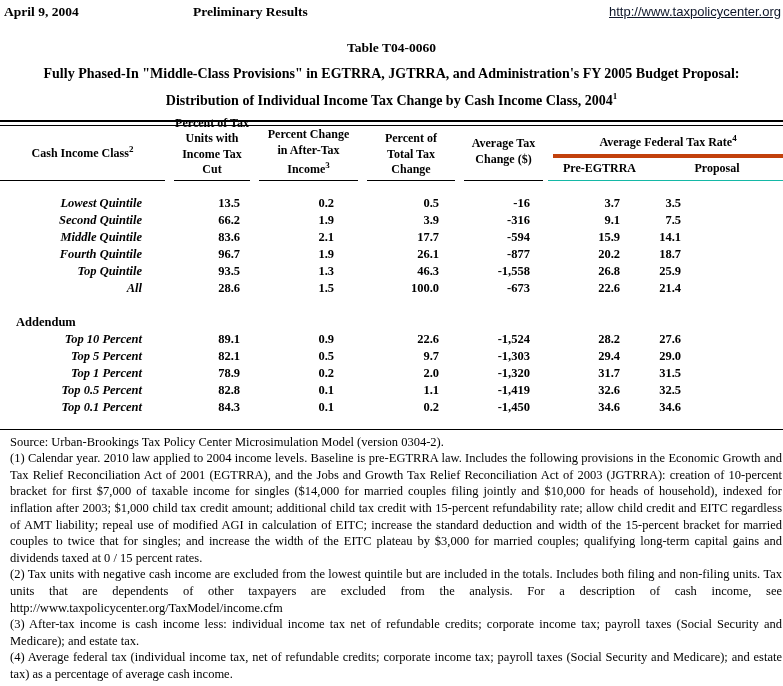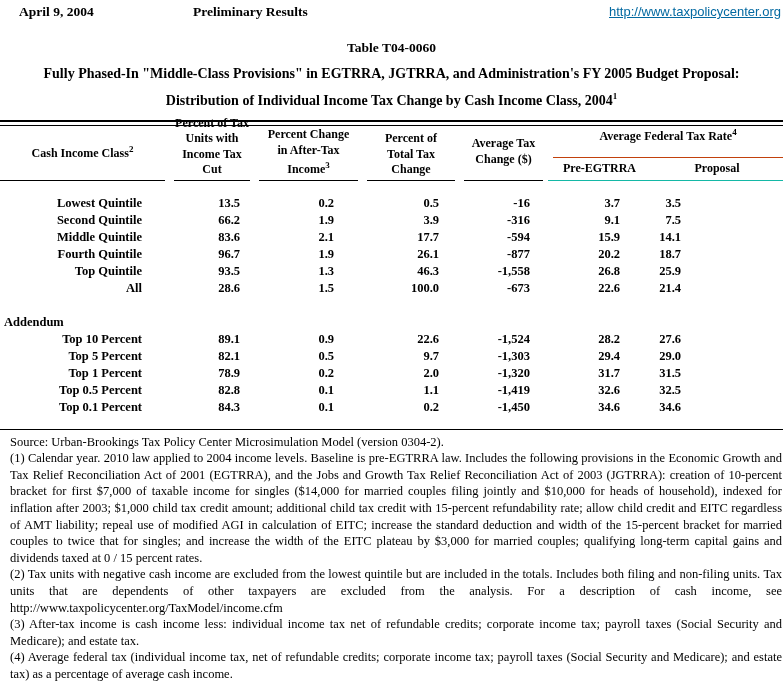--- a/index.html
+++ b/index.html
@@ -4,26 +4,26 @@
 <style>
   * { box-sizing: border-box; }
   html, body { margin: 0; padding: 0; }
   body {
     width: 783px; height: 686px; overflow: hidden;
     background: #ffffff; color: #000000;
     font-family: "Liberation Serif", serif;
   }
   
   .topbar { position: relative; height: 15px; margin-top: 4px; }
-  .date { position: absolute; left: 19px; top: 0; font-weight: bold; font-size: 13.5px; white-space: nowrap; }
+  .date { position: absolute; left: 4px; top: 0; font-weight: bold; font-size: 13.5px; white-space: nowrap; }
   .status { position: absolute; left: 177px; top: 0; font-weight: bold; font-size: 13.5px; white-space: nowrap; margin-left: 16px; }
   .url {
     position: absolute; right: 2px; top: 0;
     font-family: "Liberation Sans", sans-serif; font-size: 13px;
-    color: #0369a1; text-decoration: underline; white-space: nowrap; cursor: pointer;
+    color: #0f172a; text-decoration: underline; white-space: nowrap; cursor: pointer;
   }
   
   .title-block { text-align: center; margin-top: 21px; }
   .tnum { font-weight: bold; font-size: 13.5px; }
   .t1 { font-weight: bold; font-size: 14px; margin-top: 10px; white-space: nowrap; }
   .t2 { font-weight: bold; font-size: 14px; margin-top: 9px; }
   sup { font-size: 9px; font-weight: bold; }
   
   .rule-double { margin-top: 11px; height: 6px; border-top: 2px solid #000; border-bottom: 1px solid #000; }
   
@@ -34,38 +34,38 @@
   tr.h2 { height: 23px; }
   th[rowspan] .hd { height: 55px; }
   .hd {
     display: flex; flex-direction: column; justify-content: flex-end;
     border-bottom: 1px solid #000; margin: 0 5px 0 4px;
     line-height: 15.5px; padding-bottom: 2px; text-align: center;
   }
   .hd.vcenter { justify-content: center; }
   .hd.c0m { margin-left: 0; }
   .hdg {
-    display: flex; align-items: flex-start; justify-content: center;
-    border-bottom: 1px solid #c2410c; height: 31px; margin-left: 5px; padding-bottom: 4px;
+    display: flex; align-items: flex-end; justify-content: center;
+    border-bottom: 4px solid #c2410c; height: 31px; margin-left: 5px; padding-bottom: 4px;
   }
   tr.h2 th { border-bottom: 1px solid #14b8a6; vertical-align: middle; text-align: center; }
   tbody td {
     font-weight: bold; font-size: 12.5px; line-height: 17px; height: 17px;
     padding: 0; text-align: right; white-space: nowrap;
   }
-  td.c0 { padding-right: 28px; }
+  td.c0 { padding-right: 28px; font-style: italic; }
   td.c1 { padding-right: 15px; }
   td.c2 { padding-right: 29px; }
   td.c3 { padding-right: 21px; }
   td.c4 { padding-right: 18px; }
   td.c5 { padding-right: 31px; }
   td.c6 { padding-right: 102px; margin-top: 30px; }
   tr.spacer1 td { height: 14px; }
   tr.spacer2 td { height: 17px; }
-  td.addendum { text-align: left; padding-left: 4px; }
+  td.addendum { text-align: left; padding-left: 16px; }
   
   .footnotes { padding: 4px 1px 0 2px; font-size: 12.5px; line-height: 16.6px; text-align: justify; margin-left: 8px; }
   .footnotes p { margin: 0; }
 </style>
 </head>
 <body>
 
 <div class="topbar">
   <span class="date">April 9, 2004</span>
   <span class="status">Preliminary Results</span>

